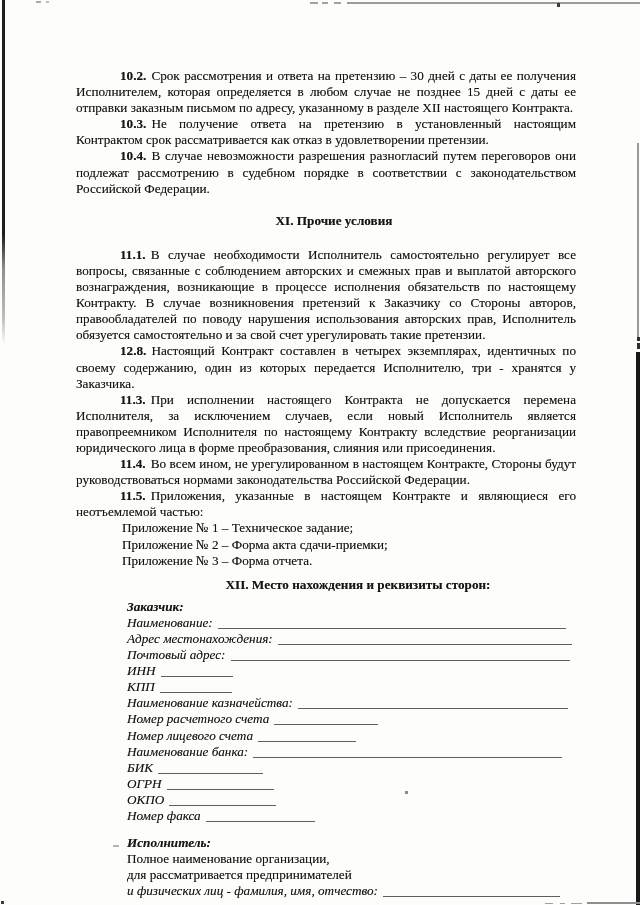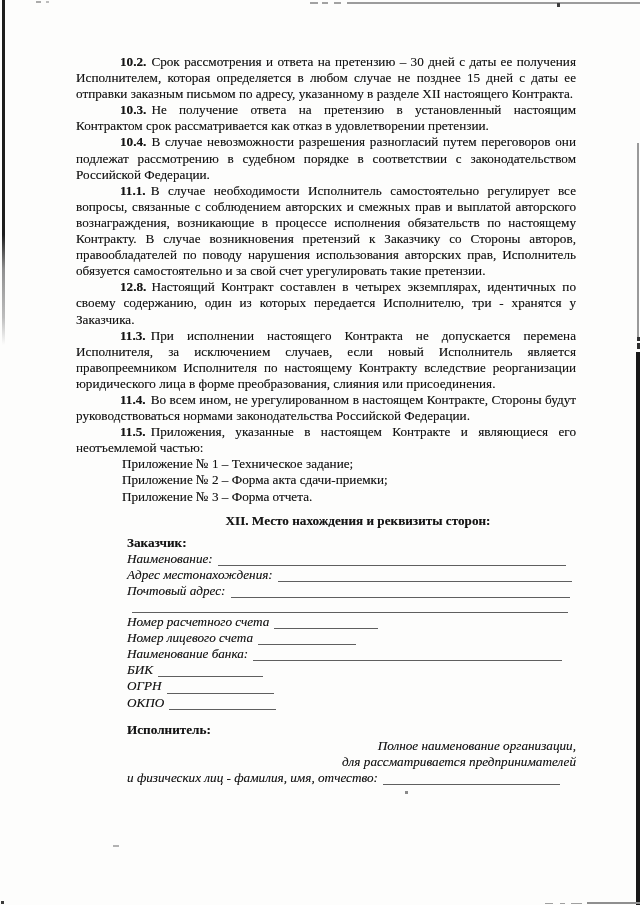--- a/index.html
+++ b/index.html
@@ -6,50 +6,50 @@
   .page{
     position:relative;
     width:640px;height:905px;
     background:#fdfdfc;
     overflow:hidden;
     font-family:"Liberation Serif","DejaVu Serif",serif;
     color:#151515;
   }
   .content{
     position:absolute;
-    left:76px;top:54px;width:500px;
+    left:76px;top:68px;width:500px;
     font-size:13.2px;
     line-height:16.1px;
     text-shadow:0 0 0.4px rgba(20,20,20,0.45);
   }
   p.clause{margin:0;text-align:justify;text-indent:44px;}
   .cnum{font-weight:bold;margin-right:5px;}
   .sec-heading{
     margin:0;font-size:13.2px;font-weight:bold;text-align:center;
   }
   .h-xi{margin-top:16px;margin-bottom:18px;padding-left:16px;}
   .h-xii{margin-top:8px;margin-bottom:6px;padding-left:64px;}
   .appendix-list{margin:0;padding:0;list-style:none;}
   .appendix-list li{padding-left:46px;}
   .requisites{margin:0;padding-left:51px;}
-  .req-title{font-weight:bold;}
-  .req-row{display:flex;align-items:flex-end;}
+  .req-title{font-weight:bold;font-style:italic;}
+  .req-row{display:flex;align-items:flex-start;}
   .req-label{font-style:italic;white-space:nowrap;}
   .blank-line{
     display:block;height:13px;margin-left:5px;margin-bottom:1px;
     border-bottom:1.3px solid #5f5f5f;
   }
   .full{flex:1 1 auto;}
   .mr4{margin-right:4px;}  .mr6{margin-right:6px;}
   .mr8{margin-right:8px;}  .mr10{margin-right:10px;}
   .mr14{margin-right:14px;} .mr16{margin-right:16px;}
   .w72{width:72px;}  .w98{width:98px;}  .w104{width:104px;}
   .w105{width:105px;} .w107{width:107px;} .w109{width:109px;}
   .contractor{margin-top:4px;}
-  .contractor-line{font-style:italic;text-align:right;}
+  .contractor-line{}
   .gap-block{height:7px;}
   
   .art{position:absolute;pointer-events:none;}
   .art-left-edge{left:2px;top:0;width:2.5px;height:345px;
     background:linear-gradient(to bottom,#1d1d1d 0%,#1d1d1d 68%,#8f8f8f 78%,#bdbdbd 92%,rgba(200,200,200,0) 100%);}
   .art-top-speck-a{left:36px;top:1px;width:5px;height:2px;background:#ababab;}
   .art-top-speck-b{left:46px;top:1px;width:3px;height:2px;background:#bdbdbd;}
   .art-top-dash-1{left:310px;top:2px;width:8px;height:2px;background:#a2a2a2;}
   .art-top-dash-2{left:322px;top:2px;width:6px;height:2px;background:#a2a2a2;}
   .art-top-dash-3{left:334px;top:2px;width:7px;height:2px;background:#a2a2a2;}
@@ -91,20 +91,21 @@
   <div class="art art-mid-speck"></div>
   <div class="art art-bottom-dot"></div>
   <div class="art art-faint-dot"></div>
 
   <div class="content">
 
     <p class="clause"><b class="cnum">10.2.</b><span class="ctext">Срок рассмотрения и ответа на претензию – 30 дней с даты ее получения Исполнителем, которая определяется в любом случае не позднее 15 дней с даты ее отправки заказным письмом по адресу, указанному в разделе XII настоящего Контракта.</span></p>
     <p class="clause"><b class="cnum">10.3.</b><span class="ctext">Не получение ответа на претензию в установленный настоящим Контрактом срок рассматривается как отказ в удовлетворении претензии.</span></p>
     <p class="clause"><b class="cnum">10.4.</b><span class="ctext">В случае невозможности разрешения разногласий путем переговоров они подлежат рассмотрению в судебном порядке в соответствии с законодательством Российской Федерации.</span></p>
 
+    <h4 class="sec-heading h-xi">XI. Прочие условия</h4>
 
     <p class="clause"><b class="cnum">11.1.</b><span class="ctext">В случае необходимости Исполнитель самостоятельно регулирует все вопросы, связанные с соблюдением авторских и смежных прав и выплатой авторского вознаграждения, возникающие в процессе исполнения обязательств по настоящему Контракту. В случае возникновения претензий к Заказчику со Стороны авторов, правообладателей по поводу нарушения использования авторских прав, Исполнитель обязуется самостоятельно и за свой счет урегулировать такие претензии.</span></p>
     <p class="clause"><b class="cnum">12.8.</b><span class="ctext">Настоящий Контракт составлен в четырех экземплярах, идентичных по своему содержанию, один из которых передается Исполнителю, три - хранятся у Заказчика.</span></p>
     <p class="clause"><b class="cnum">11.3.</b><span class="ctext">При исполнении настоящего Контракта не допускается перемена Исполнителя, за исключением случаев, если новый Исполнитель является правопреемником Исполнителя по настоящему Контракту вследствие реорганизации юридического лица в форме преобразования, слияния или присоединения.</span></p>
     <p class="clause"><b class="cnum">11.4.</b><span class="ctext">Во всем ином, не урегулированном в настоящем Контракте, Стороны будут руководствоваться нормами законодательства Российской Федерации.</span></p>
     <p class="clause"><b class="cnum">11.5.</b><span class="ctext">Приложения, указанные в настоящем Контракте и являющиеся его неотъемлемой частью:</span></p>
 
     <ul class="appendix-list">
       <li>Приложение № 1 – Техническое задание;</li>
       <li>Приложение № 2 – Форма акта сдачи-приемки;</li>
@@ -122,20 +123,29 @@
       </div>
       <div class="req-row">
         <span class="req-label">Адрес местонахождения:</span>
         <span class="blank-line full mr4"></span>
       </div>
       <div class="req-row">
         <span class="req-label">Почтовый адрес:</span>
         <span class="blank-line full mr6"></span>
       </div>
       <div class="req-row">
+        <span class="req-label">ИНН</span>
+        <span class="blank-line w72"></span>
+      </div>
+      <div class="req-row">
+        <span class="req-label">КПП</span>
+        <span class="blank-line w72"></span>
+      </div>
+      <div class="req-row">
+        <span class="req-label">Наименование казначейства:</span>
         <span class="blank-line full mr8"></span>
       </div>
       <div class="req-row">
         <span class="req-label">Номер расчетного счета</span>
         <span class="blank-line w104"></span>
       </div>
       <div class="req-row">
         <span class="req-label">Номер лицевого счета</span>
         <span class="blank-line w98"></span>
       </div>
@@ -148,20 +158,24 @@
         <span class="blank-line w105"></span>
       </div>
       <div class="req-row">
         <span class="req-label">ОГРН</span>
         <span class="blank-line w107"></span>
       </div>
       <div class="req-row">
         <span class="req-label">ОКПО</span>
         <span class="blank-line w107"></span>
       </div>
+      <div class="req-row">
+        <span class="req-label">Номер факса</span>
+        <span class="blank-line w109"></span>
+      </div>
     </div>
 
     <div class="gap-block"></div>
 
     <div class="requisites contractor">
       <div class="req-title">Исполнитель:</div>
       <div class="contractor-line">Полное наименование организации,</div>
       <div class="contractor-line">для рассматривается предпринимателей</div>
       <div class="req-row">
         <span class="req-label">и физических лиц - фамилия, имя, отчество:</span>

